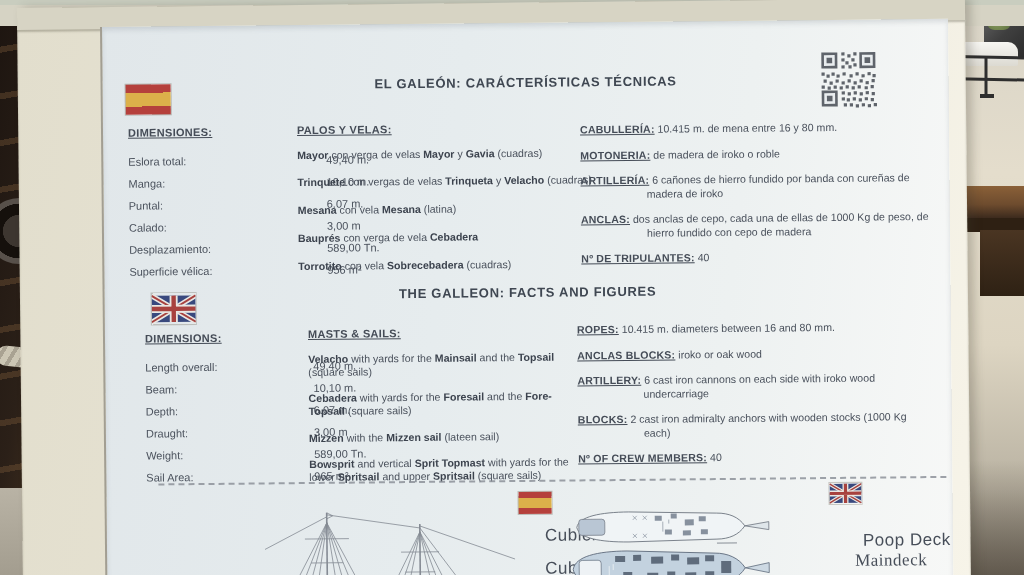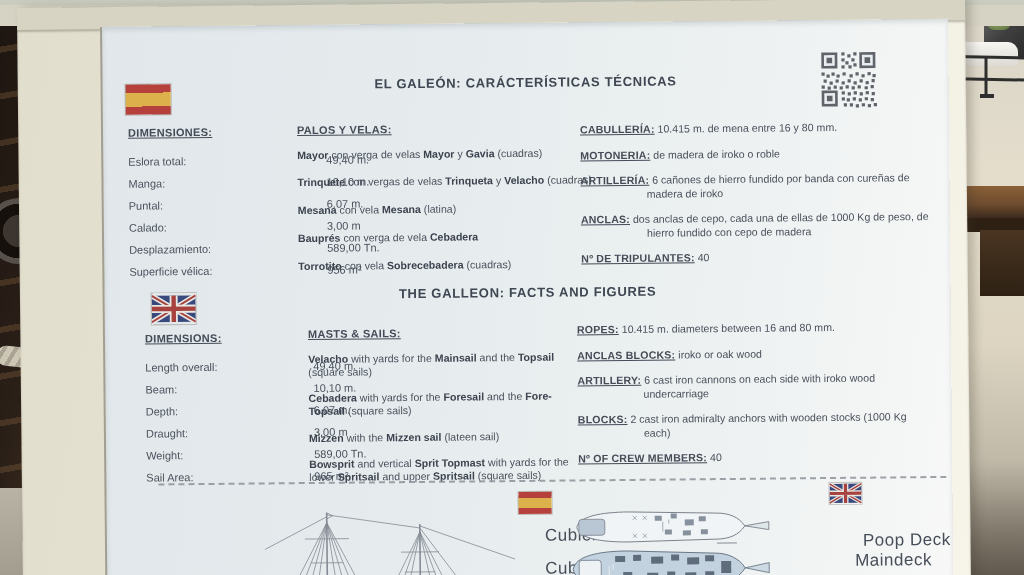--- a/index.html
+++ b/index.html
@@ -356,16 +356,16 @@
             <rect x="122" y="27" width="11" height="6"></rect>
           <rect x="142" y="26" width="9" height="6"></rect>
             <rect x="158" y="16" width="10" height="12"></rect>
         </g>
         <rect x="16" y="14" width="22" height="18" rx="3" fill="#eef2f5" stroke="#5f6c7c" stroke-width="0.7"></rect>
         <g fill="none" stroke="#eef2f5" stroke-width="0.8">
           <path d="M46,20 L46,30 M50,18 L50,24"></path>
         </g>
       </svg>
     </div>
-    <div class="deck-label" style="left:712px;top:531px;">Maindeck</div>
+    <div class="deck-label" style="left:712px;top:531px;font-family:Liberation Serif, serif;">Maindeck</div>
 
   </div>
 </div>
 
 </body></html>

